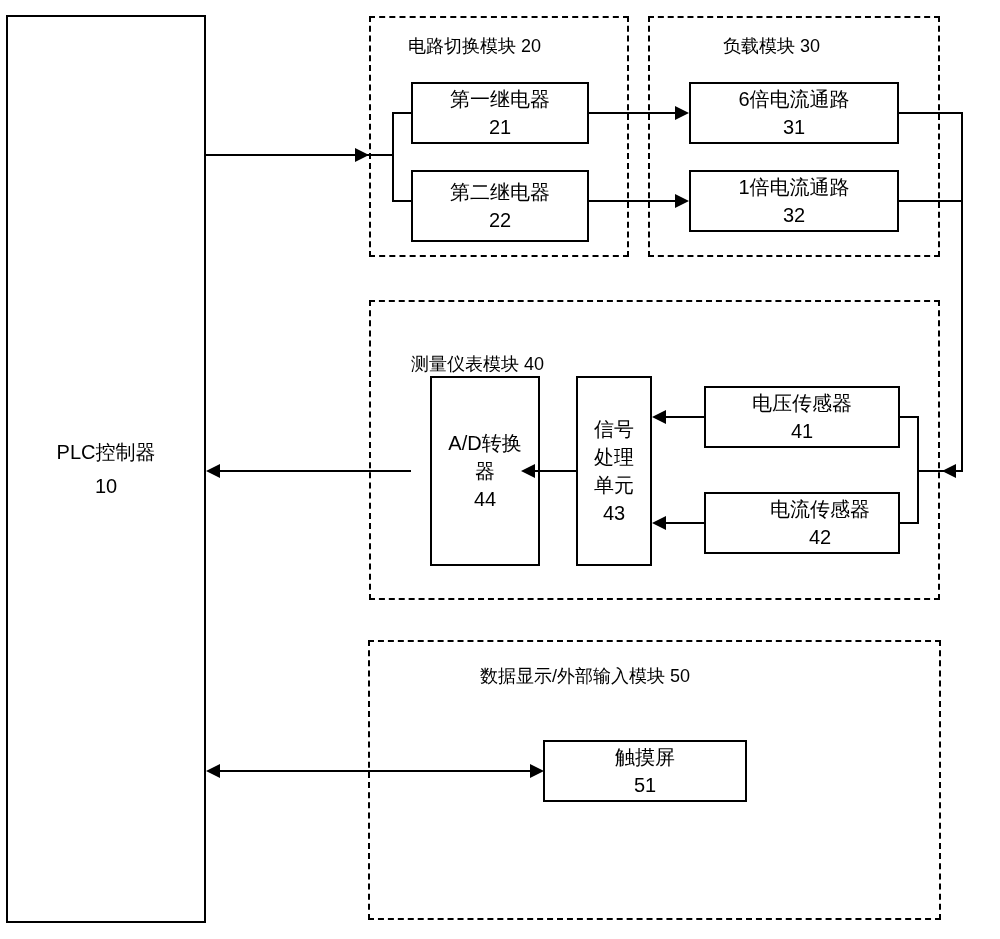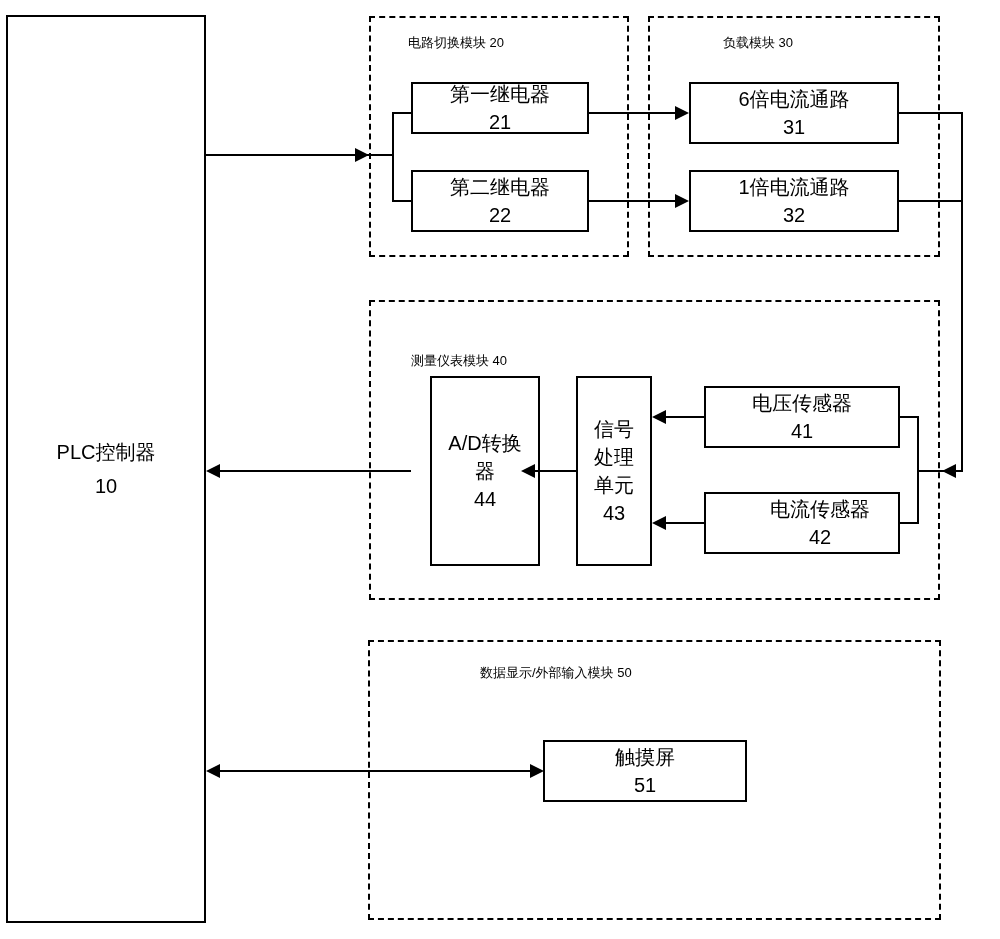--- a/index.html
+++ b/index.html
@@ -22,21 +22,21 @@
       text-align: center;
       line-height: 1.4;
       background: #fff;
     }
     .dashed-box {
       position: absolute;
       border: 2px dashed #000;
     }
     .module-title {
       position: absolute;
-      font-size: 13px;
+      font-size: 18px;
       white-space: nowrap;
     }
     .line {
       position: absolute;
       background: #000;
     }
     .hline { height: 2px; }
     .vline { width: 2px; }
     .arrow-right {
       position: absolute;
@@ -58,26 +58,26 @@
 
 <div class="solid-box" style="left:6px; top:15px; width:200px; height:908px;">
   <span>PLC控制器</span>
   <div style="height:6px;"></div>
   <span>10</span>
 </div>
 
 <div class="dashed-box" style="left:369px; top:16px; width:260px; height:241px;"></div>
 <div class="module-title" style="left:408px; top:34px;">电路切换模块  20</div>
 
-<div class="solid-box" style="left:411px; top:82px; width:178px; height:52px;">
+<div class="solid-box" style="left:411px; top:82px; width:178px; height:62px;">
   <span>第一继电器</span>
   <span>21</span>
 </div>
 
-<div class="solid-box" style="left:411px; top:170px; width:178px; height:62px;">
+<div class="solid-box" style="left:411px; top:170px; width:178px; height:72px;">
   <span>第二继电器</span>
   <span>22</span>
 </div>
 
 <div class="dashed-box" style="left:648px; top:16px; width:292px; height:241px;"></div>
 <div class="module-title" style="left:723px; top:34px;">负载模块  30</div>
 
 <div class="solid-box" style="left:689px; top:82px; width:210px; height:62px;">
   <span>6倍电流通路</span>
   <span>31</span>

